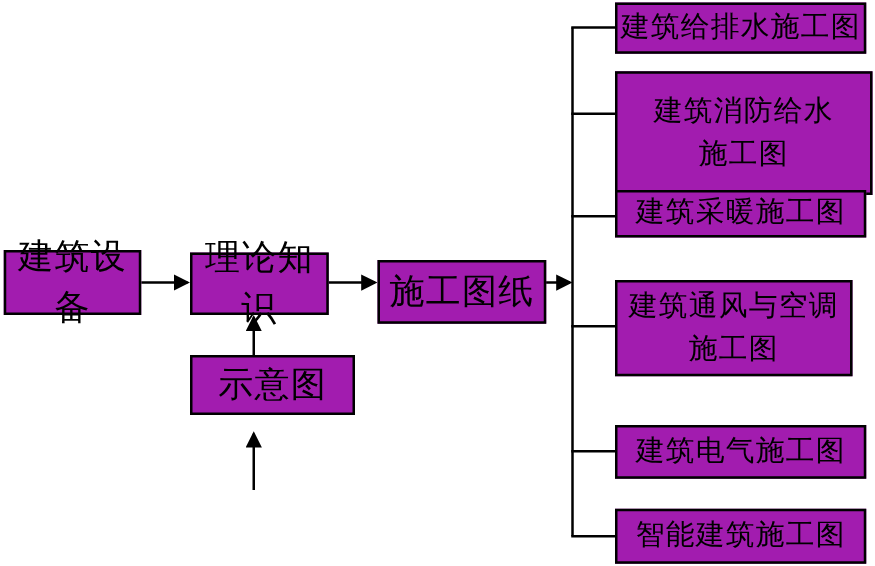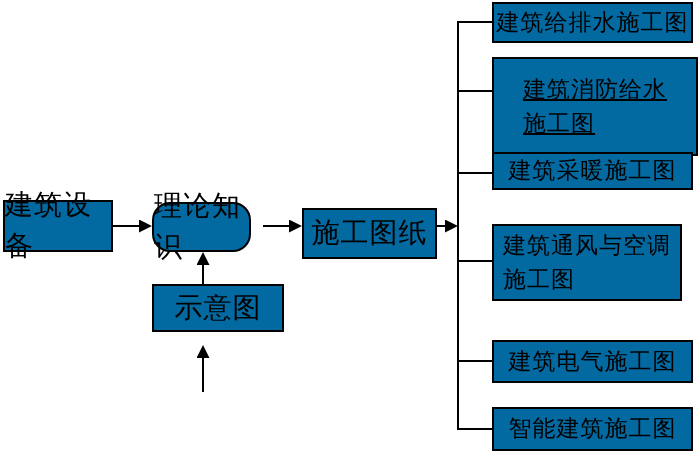--- a/index.html
+++ b/index.html
@@ -20,43 +20,44 @@
     position: absolute;
     left: 0;
     top: 0;
     width: 700px;
     height: 453px;
   }
   .node {
     position: absolute;
     box-sizing: border-box;
     border: 2px solid #000000;
-    background: #0369a1;
+    background: #a21caf;
     display: flex;
     align-items: center;
     justify-content: center;
+    text-align: center;
   }
   .node .lbl {
     white-space: pre-line;
     line-height: 1.45;
     letter-spacing: 1px;
   }
   .f24 { font-size: 28px; }
   .f23 { font-size: 23px; }
 
   
   .n-equip  { left: 3px;   top: 200px; width: 110px; height: 52px; }
-  .n-theory { left: 152px; top: 202px; width: 99px; height: 50px; border-radius: 18px; }
+  .n-theory { left: 152px; top: 202px; width: 111px; height: 50px; }
   .n-draw   { left: 302px; top: 208px; width: 135px; height: 51px; }
   .n-schem  { left: 152px; top: 284px; width: 132px; height: 48px; }
   .n-photo  { left: 152px; top: 392px; width: 111px; height: 49px; }
 
   
   .n-out0 { left: 492px; top: 2px;   width: 201px; height: 41px; }
-  .n-out1 { left: 492px; top: 57px;  width: 206px; height: 99px; text-decoration: underline; }
+  .n-out1 { left: 492px; top: 57px;  width: 206px; height: 99px; }
   .n-out2 { left: 492px; top: 152px; width: 201px; height: 38px; }
   .n-out3 { left: 492px; top: 224px; width: 190px; height: 77px; }
   .n-out4 { left: 492px; top: 340px; width: 201px; height: 43px; }
   .n-out5 { left: 492px; top: 407px; width: 201px; height: 44px; }
 </style>
 </head>
 <body>
 
 <div class="canvas">
 

